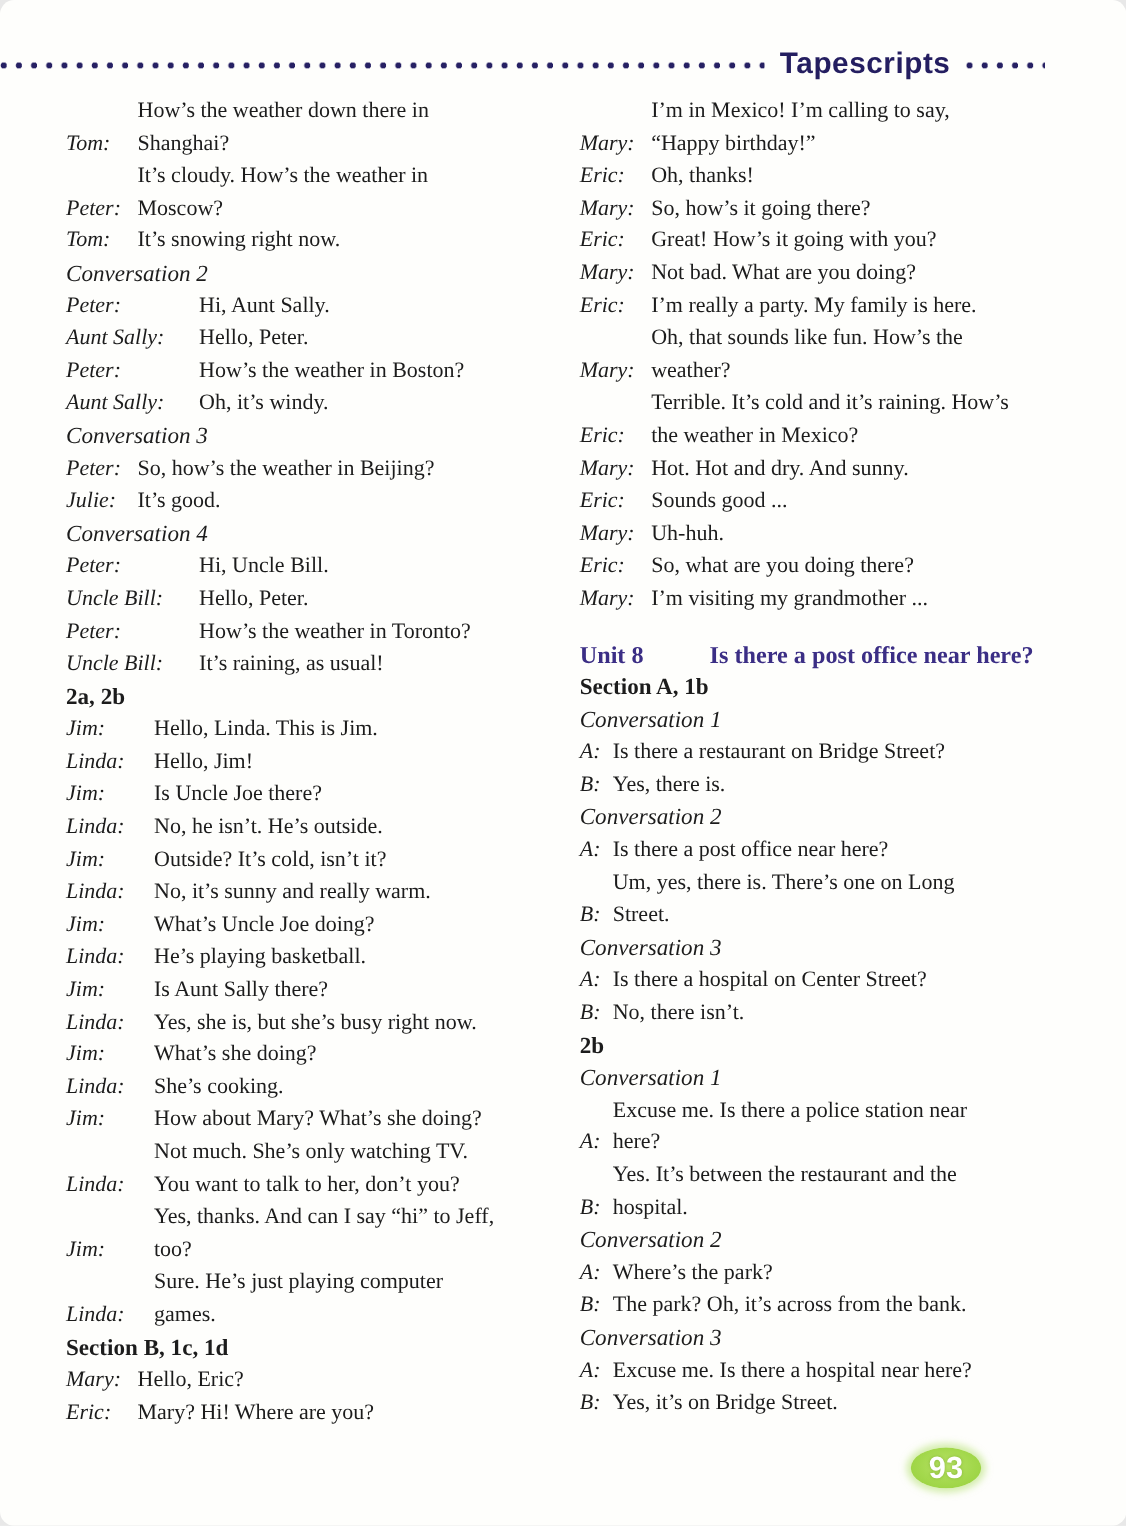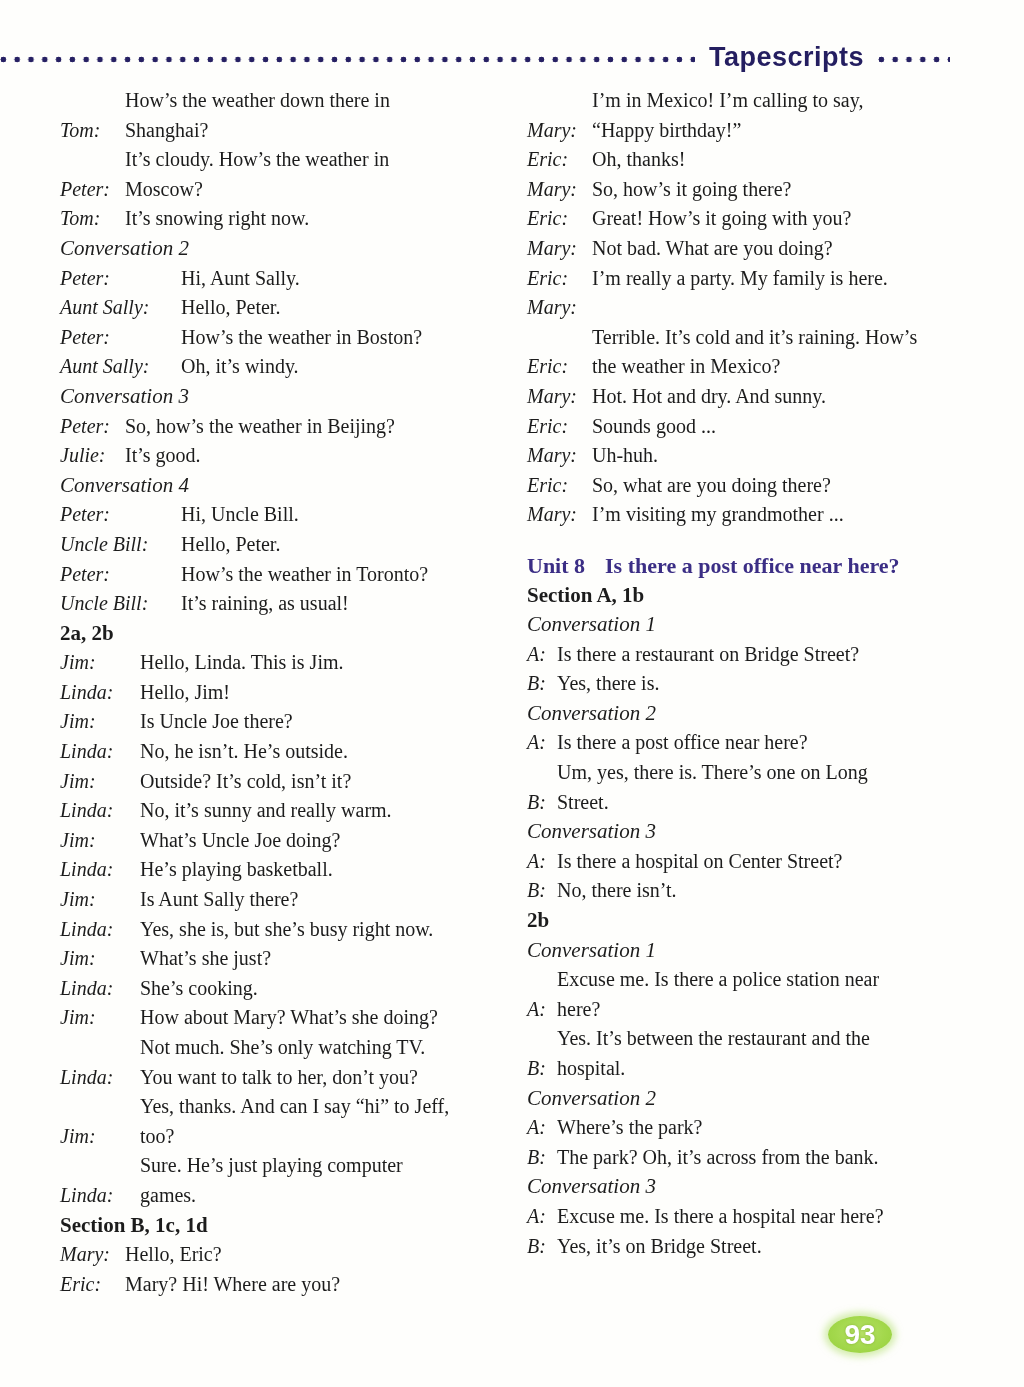--- a/index.html
+++ b/index.html
@@ -3,20 +3,21 @@
 <meta charset="utf-8">
 <style>
   html,body{margin:0;padding:0;background:#e8e8e8;}
   .page{
     position:relative;
     width:1024px;height:1387px;
     background:#fefefc;
     overflow:hidden;
     font-family:"Liberation Serif", serif;
     color:#1c1c1c;
+    border-radius:13px;
   }
   
   .header{
     position:absolute;top:42px;left:0;width:950px;height:34px;
     display:flex;align-items:center;
   }
   .dots{
     height:7px;
     background-image:radial-gradient(circle at 3.4px 3.5px,#262063 2.7px,rgba(0,0,0,0) 3.1px);
     background-size:13.8px 7px;
@@ -40,20 +41,21 @@
   .col-w .sp{flex-basis:121px;}
   .col-j .sp{flex-basis:80px;}
   .col-m .sp{flex-basis:65px;}
   .col-a .sp{flex-basis:30px;}
   .convh{font-weight:400;font-style:italic;font-size:21px;}
   .boldh{font-weight:700;font-size:21px;}
   .unith{
     display:flex;align-items:baseline;
     color:#3b2e85;font-weight:700;font-size:22px;
     margin-top:21px;
+    gap:40px;
   }
   .unith .sp{flex:0 0 auto;margin-right:20px;}
   .unith .tx{flex:1 1 auto;}
   
   .badge{
     position:absolute;left:828px;top:1316px;width:64px;height:37px;
     border-radius:50%;
     background:radial-gradient(ellipse at 50% 45%,#b9e269 0%,#a3d84c 55%,#96cf3c 100%);
     box-shadow:0 0 7px 4px rgba(178,224,110,.55);
     display:flex;align-items:center;justify-content:center;
@@ -167,21 +169,21 @@
       <div class="row col-j">
         <span class="sp">Jim:</span>
         <span class="tx">Is Aunt Sally there?</span>
       </div>
       <div class="row col-j">
         <span class="sp">Linda:</span>
         <span class="tx">Yes, she is, but she’s busy right now.</span>
       </div>
       <div class="row col-j">
         <span class="sp">Jim:</span>
-        <span class="tx">What’s she just?</span>
+        <span class="tx">What’s she doing?</span>
       </div>
       <div class="row col-j">
         <span class="sp">Linda:</span>
         <span class="tx">She’s cooking.</span>
       </div>
       <div class="row col-j">
         <span class="sp">Jim:</span>
         <span class="tx">How about Mary? What’s she doing?</span>
       </div>
       <div class="row col-j">
@@ -230,20 +232,22 @@
       <div class="row col-m">
         <span class="sp">Mary:</span>
         <span class="tx">Not bad. What are you doing?</span>
       </div>
       <div class="row col-m">
         <span class="sp">Eric:</span>
         <span class="tx">I’m really a party. My family is here.</span>
       </div>
       <div class="row col-m">
         <span class="sp">Mary:</span>
+        <span class="tx">Oh, that sounds like fun. How’s the
+weather?</span>
       </div>
       <div class="row col-m">
         <span class="sp">Eric:</span>
         <span class="tx">Terrible. It’s cold and it’s raining. How’s
 the weather in Mexico?</span>
       </div>
       <div class="row col-m">
         <span class="sp">Mary:</span>
         <span class="tx">Hot. Hot and dry. And sunny.</span>
       </div>

